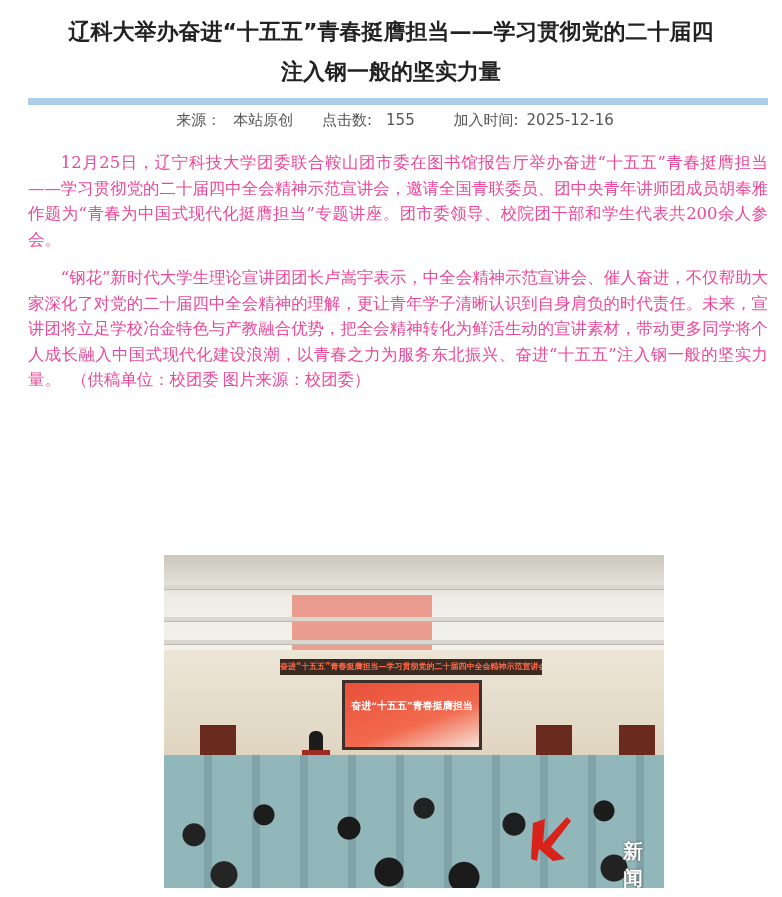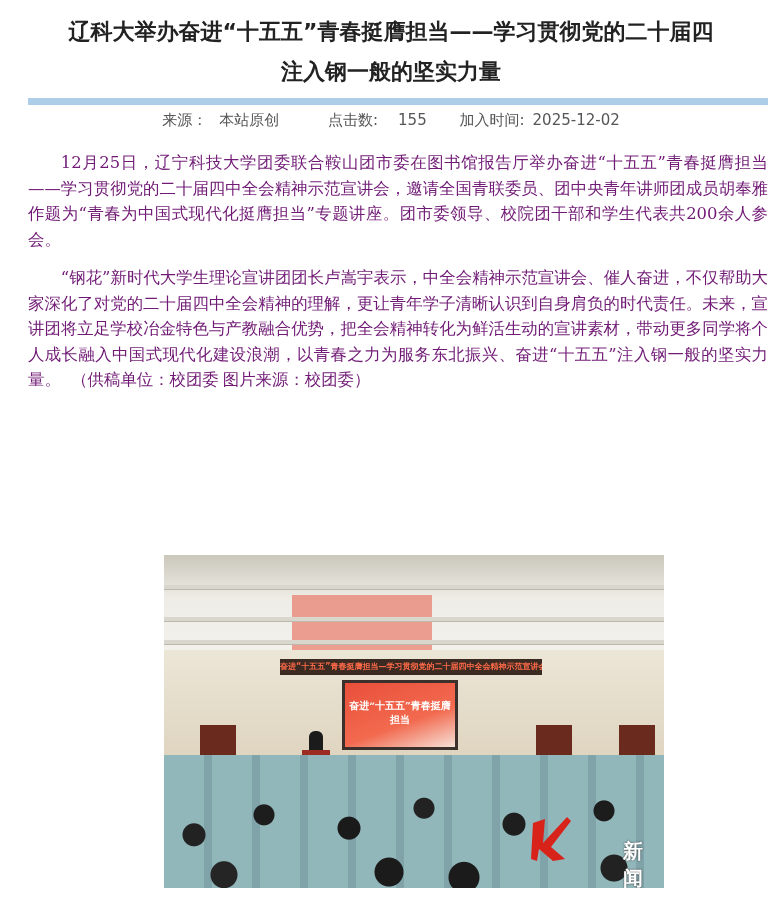--- a/index.html
+++ b/index.html
@@ -19,21 +19,21 @@
     .meta {
       position: absolute; left: 0; top: 110px; width: 782px; text-align: center;
       font-size: 15px; line-height: 20px; color: #555;
       font-family: "DejaVu Sans", sans-serif;
     }
     .meta span { margin: 0 8px; }
 
     .content {
       position: absolute; left: 28px; top: 150px; width: 740px;
       font-family: "DejaVu Serif", "Liberation Serif", serif;
-      font-size: 16.4px; line-height: 25.5px; color: #701a75;
+      font-size: 16.4px; line-height: 25.5px; color: #ec4899;
       text-align: justify;
     }
     .content p { text-indent: 2em; margin-bottom: 12px; }
     .content p.first { margin-bottom: 13px; }
     .credit { font-family: Liberation Serif, serif; }
 
     .photo {
       position: absolute; left: 164px; top: 555px; width: 500px; height: 333px;
       overflow: hidden;
       background: linear-gradient(180deg, #e9e6df 0%, #d9d4c8 20%, #cfc8b8 40%, #b9bfbf 55%, #8fb1b6 75%, #7ea4aa 100%);
@@ -51,21 +51,21 @@
       position: absolute; left: 116px; top: 104px; width: 262px; height: 16px;
       background: #3a2a22; color: #ff6a48; font-size: 8px; line-height: 16px;
       text-align: center; white-space: nowrap; overflow: hidden; font-weight: bold;
     }
     .wall {
       position: absolute; left: 0; top: 95px; width: 500px; height: 120px;
       background: linear-gradient(180deg, #ece6d7 0%, #ddd2bd 100%);
     }
     .door { position: absolute; width: 36px; height: 44px; background: #6b2a1e; top: 170px; }
     .screen {
-      position: absolute; left: 178px; top: 125px; width: 116px; height: 70px;
+      position: absolute; left: 178px; top: 125px; width: 140px; height: 70px;
       background: linear-gradient(160deg, #e94f3a 0%, #f26a4f 60%, #f6e1d8 100%);
       border: 3px solid #3b302b; color: #fff; text-align: center;
       font-size: 10px; line-height: 14px; padding-top: 16px; font-weight: bold;
       font-family: "DejaVu Serif", serif;
     }
     .podium {
       position: absolute; left: 138px; top: 195px; width: 28px; height: 24px; background: #9b2c22;
     }
     .speaker { position: absolute; left: 145px; top: 176px; width: 14px; height: 20px; background: #1b1b1b; border-radius: 6px 6px 0 0; }
     .table-front {
@@ -101,23 +101,23 @@
 <body>
 
 <h1 class="article-title">
   <span>辽科大举办奋进“十五五”青春挺膺担当——学习贯彻党的二十届四</span><br>
   <span>注入钢一般的坚实力量</span>
 </h1>
 
 <div class="title-bar"></div>
 
 <div class="meta">
-  <span><span style="margin:0">来源：</span><span style="margin:12px">本站原创</span></span>
-  <span><span style="margin:16px">点击数:</span><span style="margin:4px">155</span></span>
-  <span><span style="margin:8px">加入时间:</span><span style="margin:0">2025-12-02</span></span>
+  <span><span style="margin:8px">来源：</span><span style="margin:4px">本站原创</span></span>
+  <span><span style="margin:4px">点击数:</span><span style="margin:10px">155</span></span>
+  <span><span style="margin:8px">加入时间:</span><span style="margin:0">2025-12-16</span></span>
 </div>
 
 <div class="content">
   <p class="first">12月25日，辽宁科技大学团委联合鞍山团市委在图书馆报告厅举办奋进“十五五”青春挺膺担当——学习贯彻党的二十届四中全会精神示范宣讲会，邀请全国青联委员、团中央青年讲师团成员胡奉雅作题为“青春为中国式现代化挺膺担当”专题讲座。团市委领导、校院团干部和学生代表共200余人参会。</p>
   <p><span>“钢花”新时代大学生理论宣讲团团长卢嵩宇表示，中全会精神示范宣讲会、催人奋进，不仅帮助大家深化了对党的二十届四中全会精神的理解，更让青年学子清晰认识到自身肩负的时代责任。未来，宣讲团将立足学校冶金特色与产教融合优势，把全会精神转化为鲜活生动的宣讲素材，带动更多同学将个人成长融入中国式现代化建设浪潮，以青春之力为服务东北振兴、奋进“十五五”注入钢一般的坚实力量。</span>&nbsp;&nbsp;<span class="credit">（供稿单位：校团委 图片来源：校团委）</span></p>
 </div>
 
 <div class="photo">
   <div class="ceiling">
     <div class="ceiling-reflect"></div>

